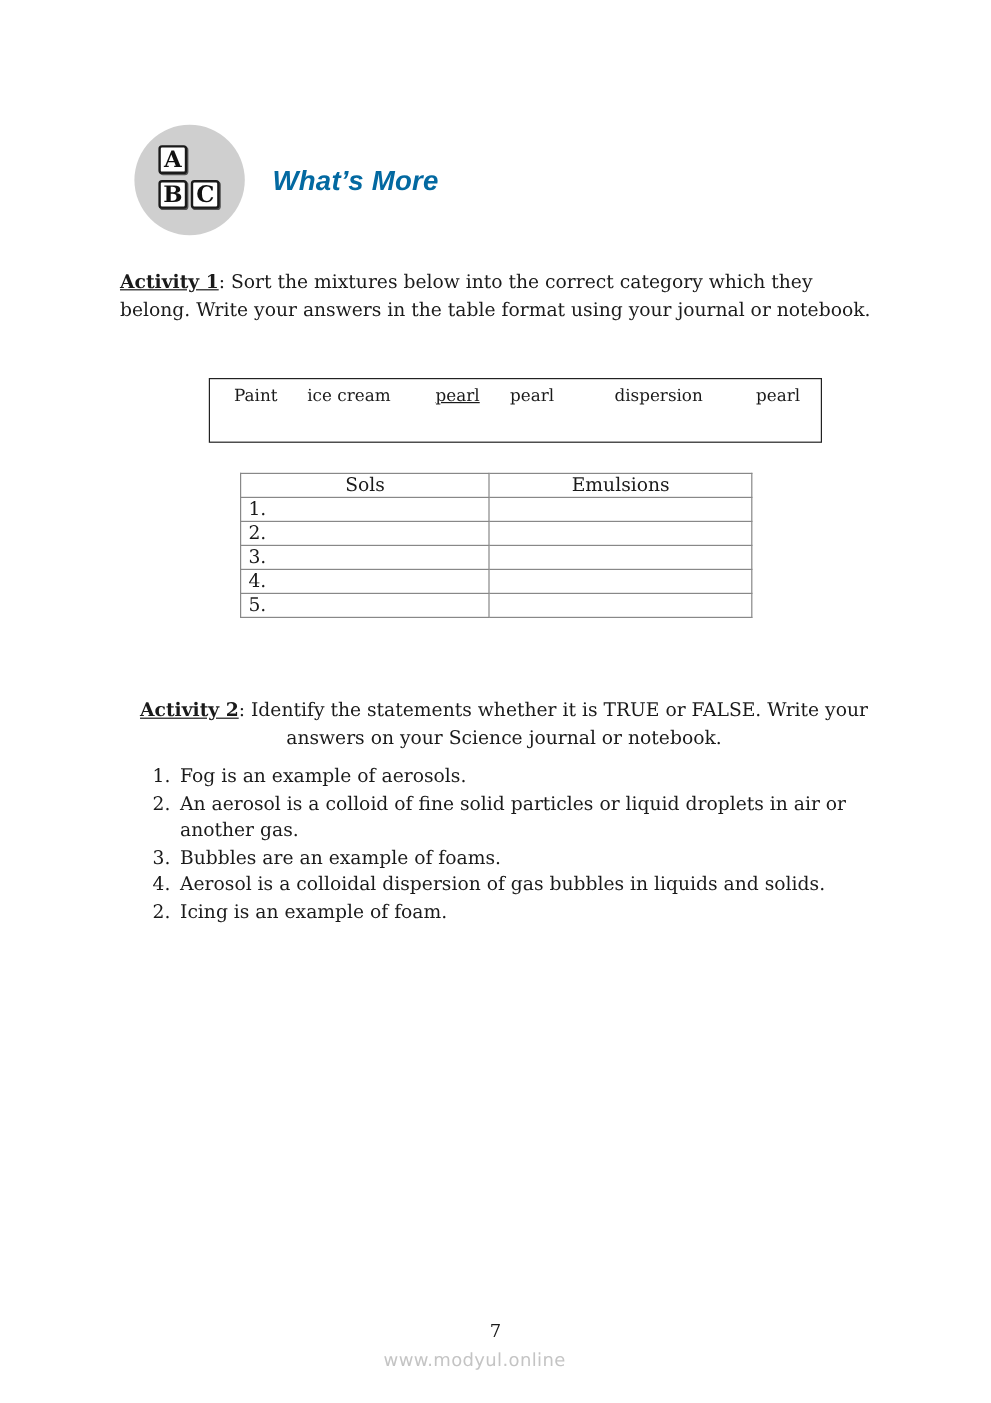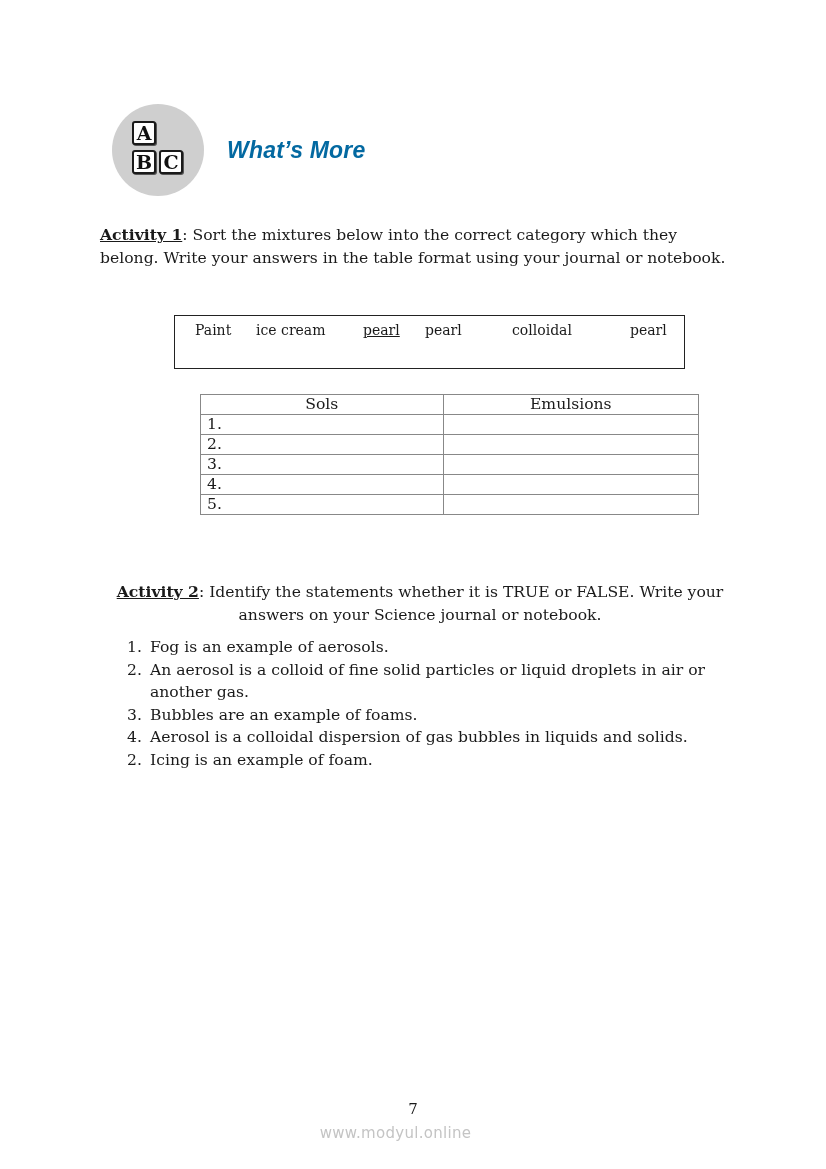--- a/index.html
+++ b/index.html
@@ -88,21 +88,21 @@
     .word-box .w0 { left: 20px; }
     .word-box .w1 { left: 81px; }
     .word-box .w2 { left: 188px; text-decoration: underline; }
     .word-box .w3 { left: 250px; }
     .word-box .w4 { left: 337px; }
     .word-box .w5 { left: 455px; }
     table.sort-table {
       position: absolute;
       left: 200px;
       top: 394px;
-      width: 499px;
+      width: 427px;
       border-collapse: collapse;
       font-size: 15.6px;
     }
     .sort-table th, .sort-table td {
       border: 1px solid #888;
       height: 19px;
       padding: 0 0 0 6px;
       line-height: 19px;
       font-weight: normal;
       color: #1a1a1a;
@@ -171,21 +171,21 @@
   <div class="section-title">What’s More</div>
 </div>
 
 <p class="para" id="act1"><b>Activity 1</b><span>: Sort the mixtures below into the correct category which they belong. Write your answers in the table format using your journal or notebook.</span></p>
 
 <div class="word-box">
   <span class="w0">Paint</span>
   <span class="w1">ice cream</span>
   <span class="w2">pearl</span>
   <span class="w3">pearl</span>
-  <span class="w4">colloidal</span>
+  <span class="w4">dispersion</span>
   <span class="w5">pearl</span>
 </div>
 
 <table class="sort-table">
   <colgroup>
       <col class="c1">
       <col class="c2">
     </colgroup>
   <thead>
     <tr>

